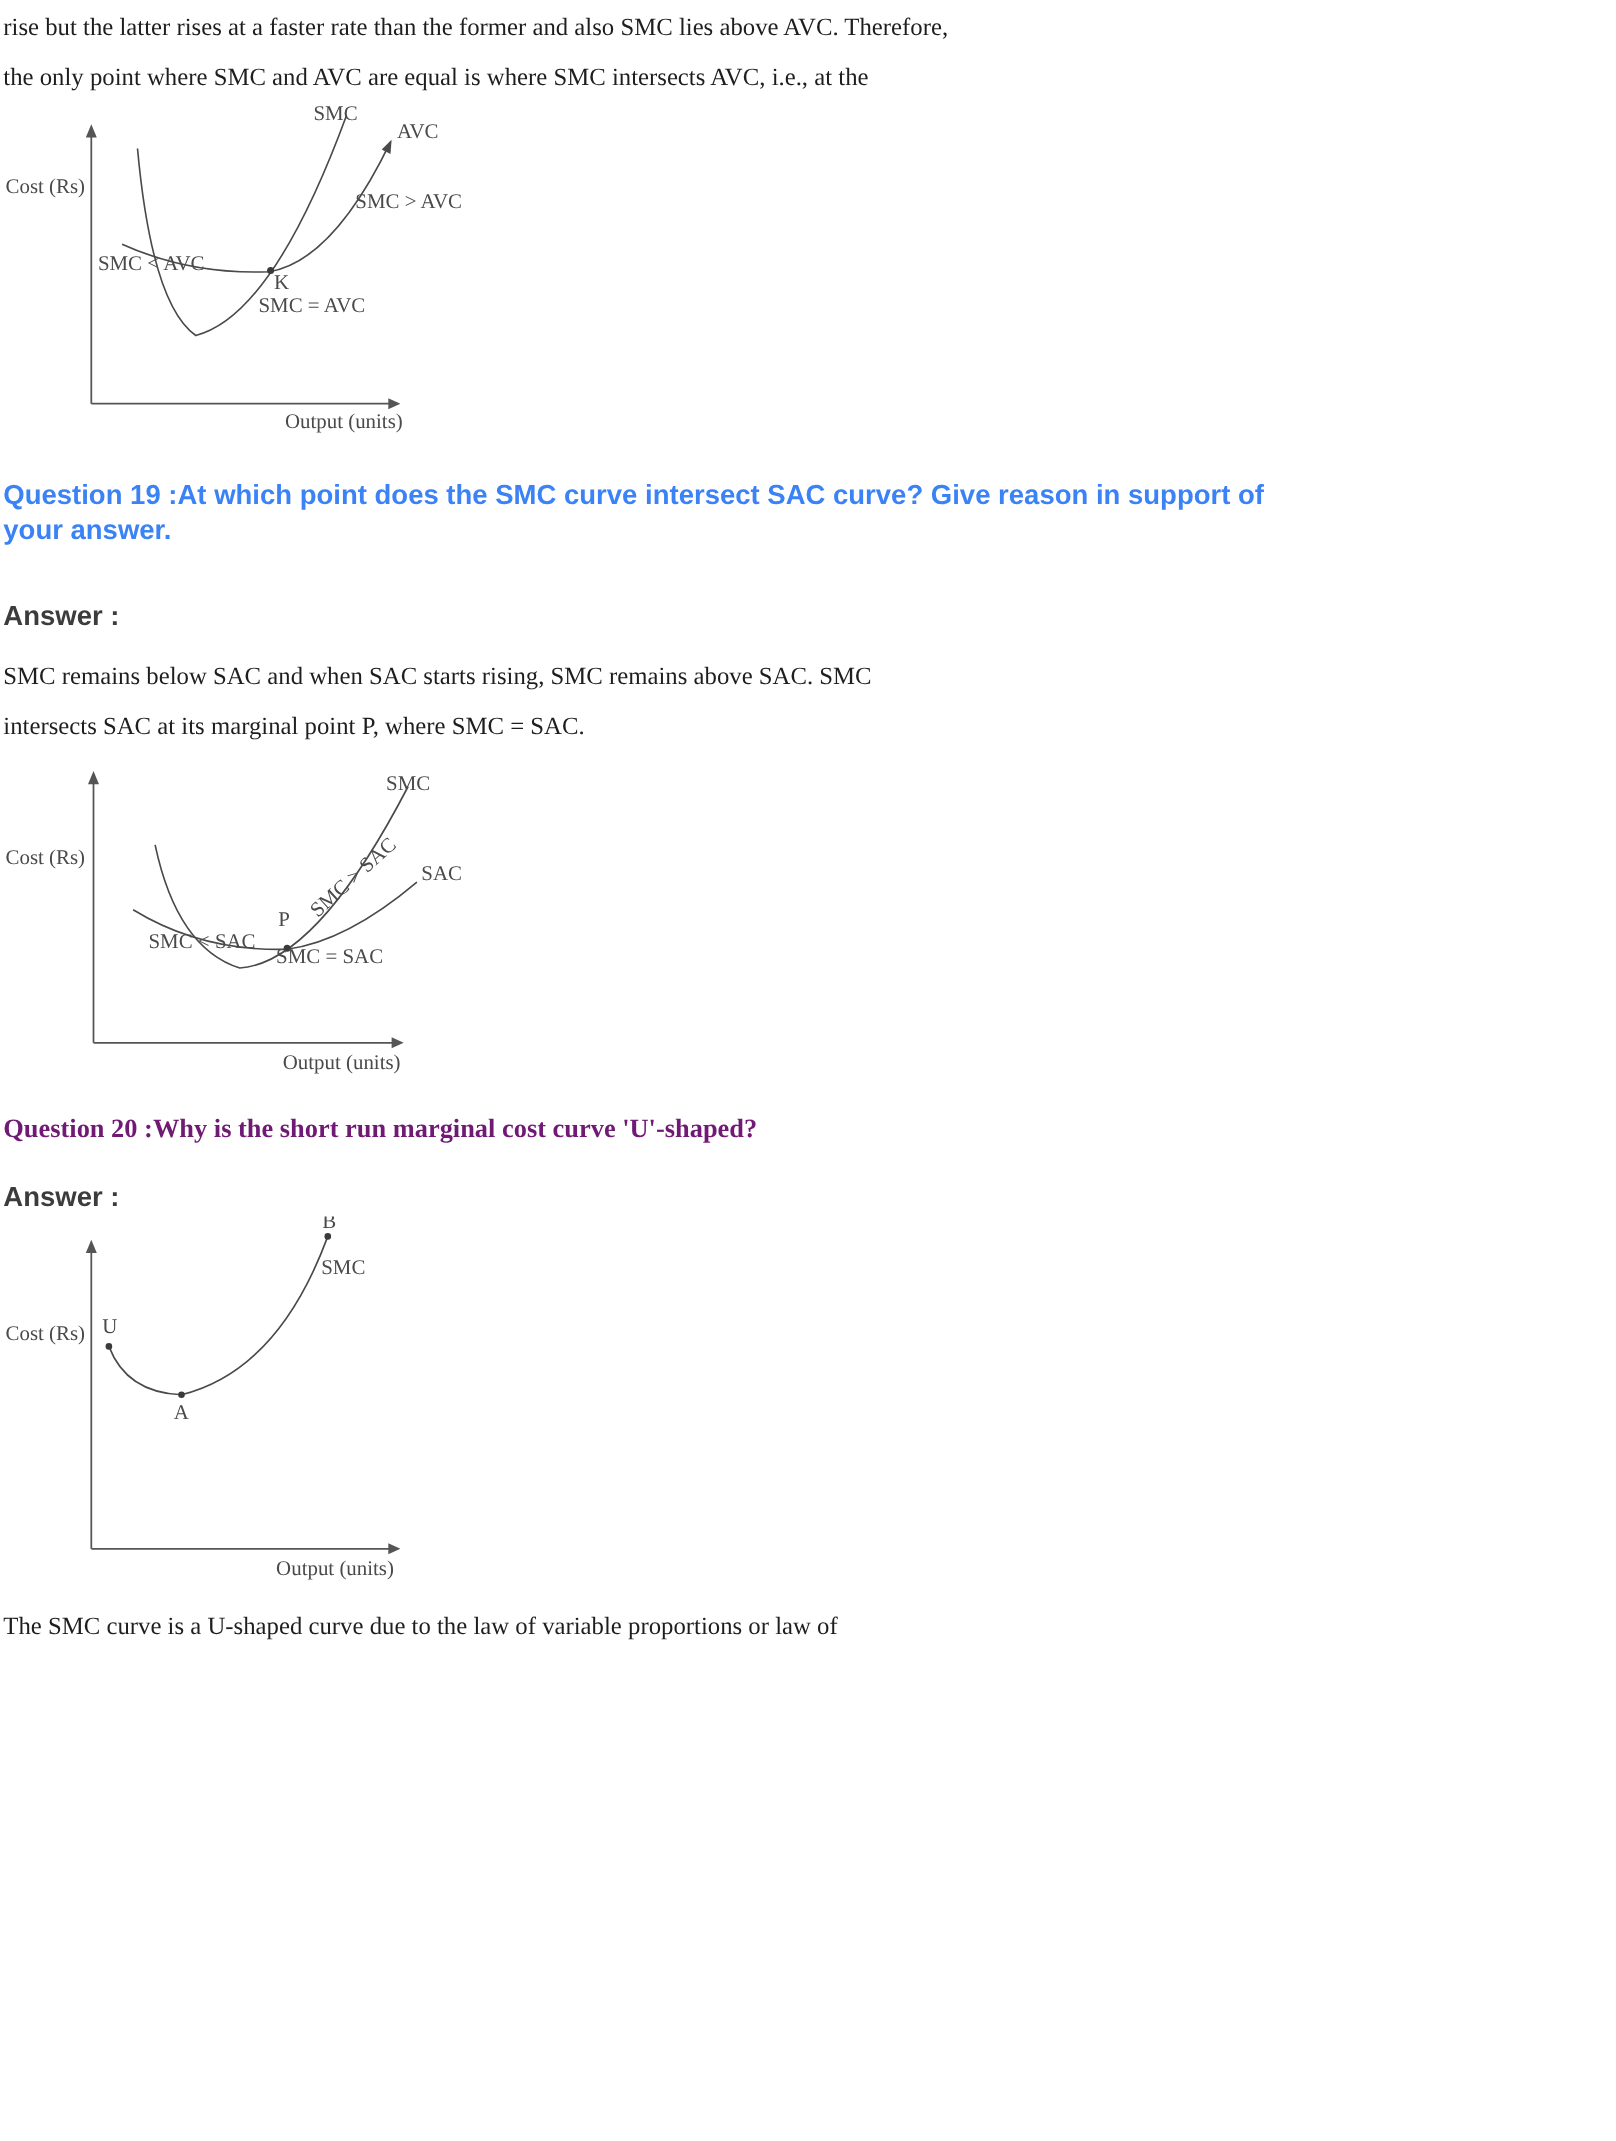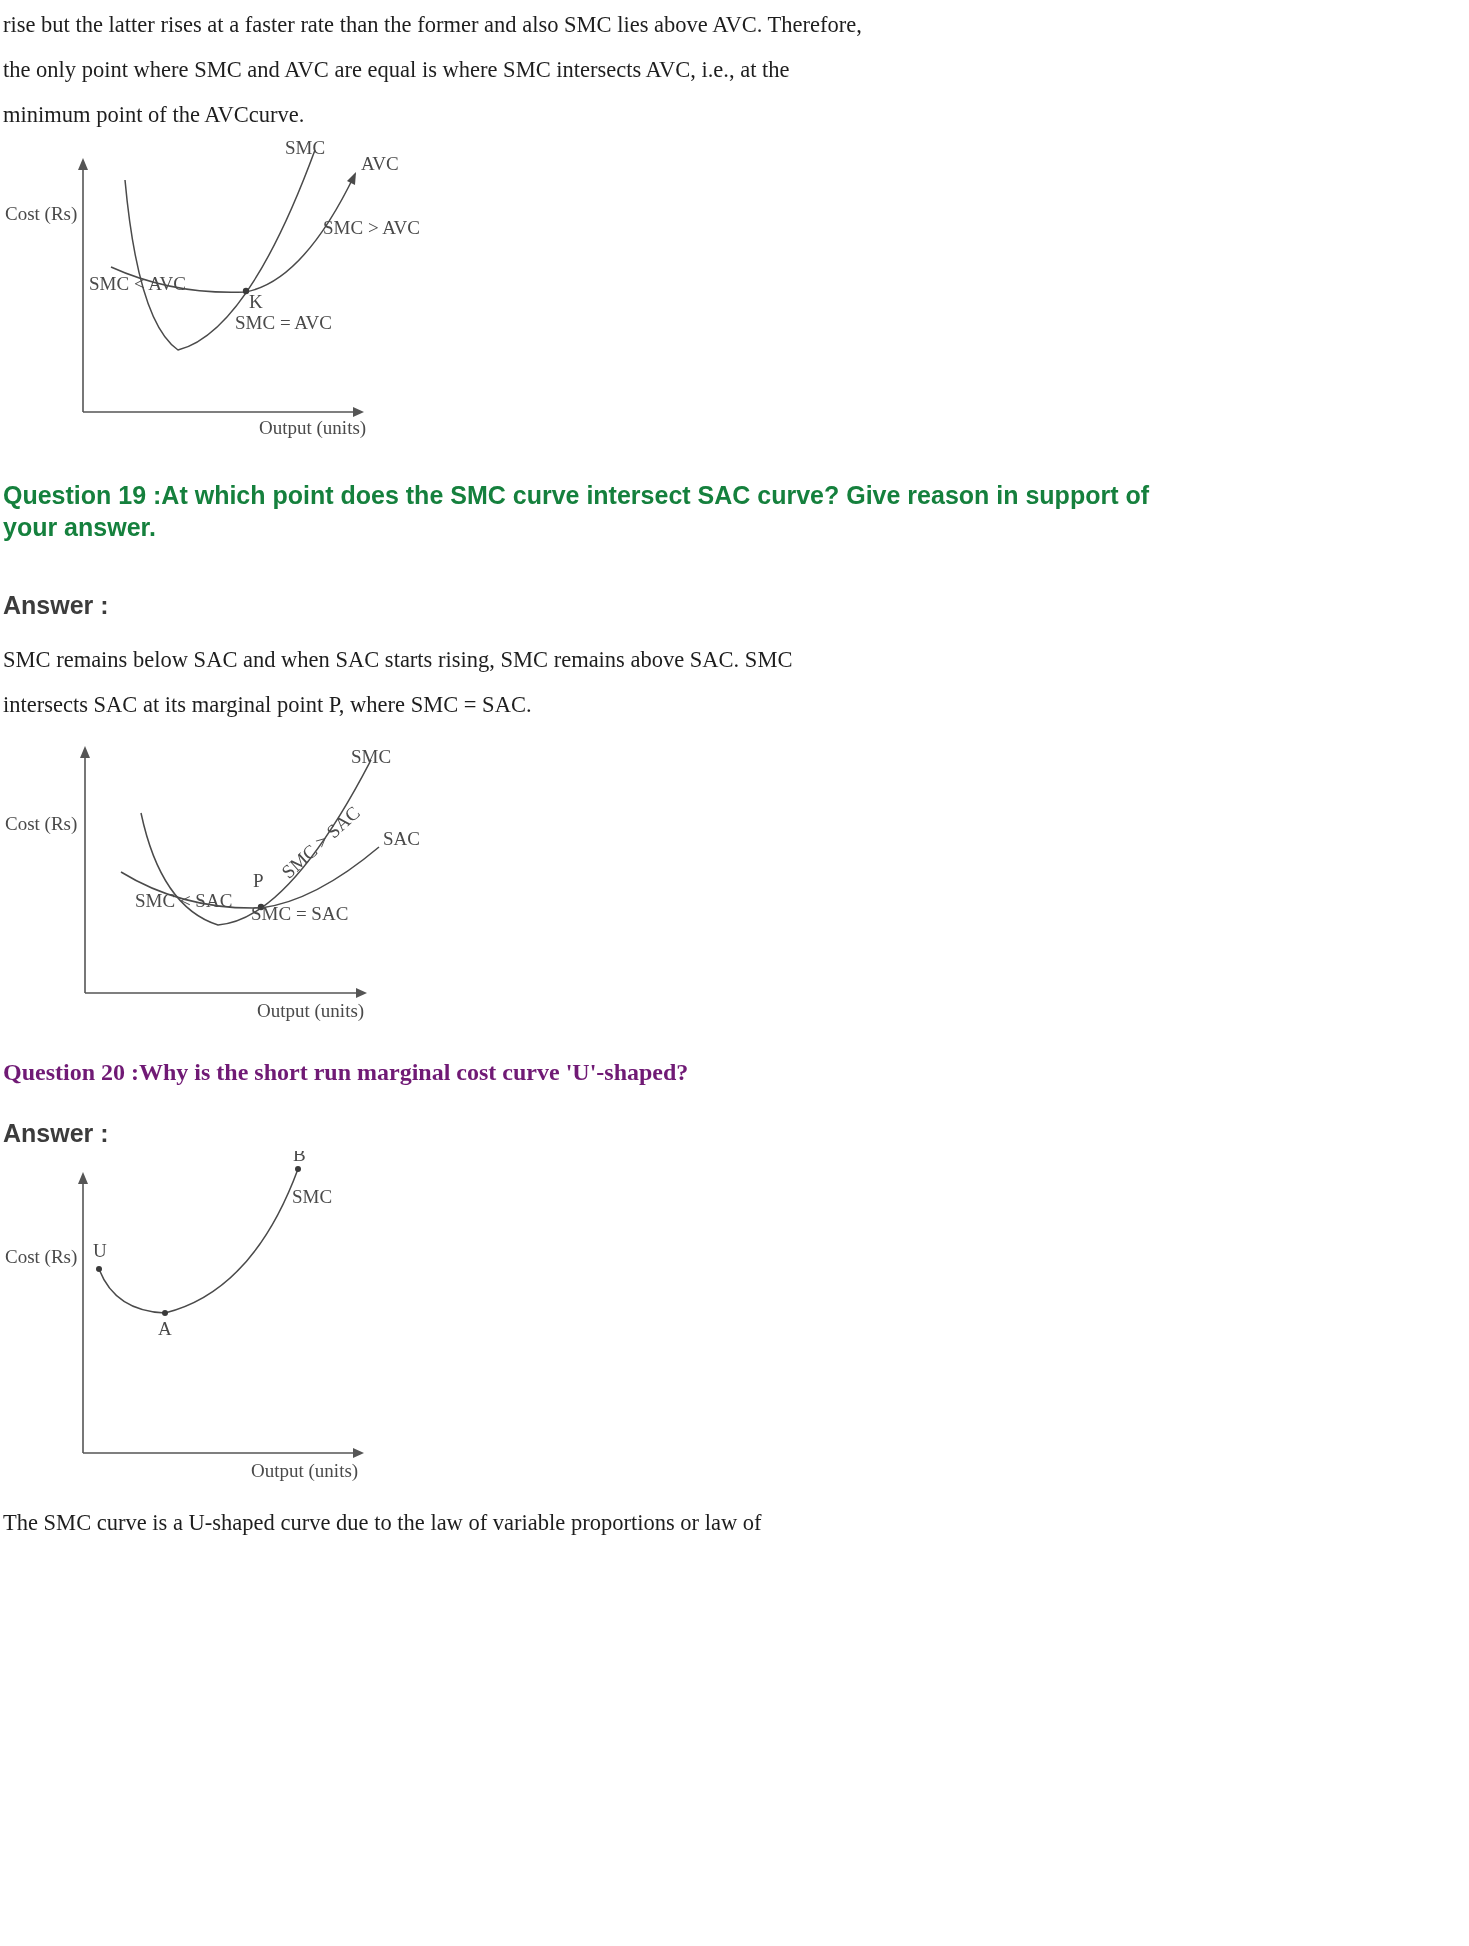--- a/index.html
+++ b/index.html
@@ -22,21 +22,21 @@
     white-space:nowrap;
     color:#1e1e1e;
   }
   .q-heading-sans{
     margin:22px 0 0 0;
     max-width:1200px;
     font-family:"Liberation Sans", sans-serif;
     font-weight:bold;
     font-size:25px;
     line-height:32px;
-    color:#15803d;
+    color:#3b82f6;
   }
   .answer-label{
     margin:46px 0 0 0;
     font-family:"Liberation Sans", sans-serif;
     font-weight:bold;
     font-size:25px;
     line-height:32px;
     color:#3c3c3c;
   }
   .answer-label.second{ margin-top:30px; }
@@ -62,21 +62,20 @@
 </style>
 </head>
 <body>
 
 <div class="page">
   <div class="content">
 
     <div class="para">
       <div class="line">rise but the latter rises at a faster rate than the former and also SMC lies above AVC. Therefore,</div>
       <div class="line">the only point where SMC and AVC are equal is where SMC intersects AVC, i.e., at the</div>
-      <div class="line">minimum point of the AVCcurve.</div>
     </div>
 
     <svg class="figure fig1" width="460" height="325" viewBox="0 0 460 325">
 
       <line x1="80" y1="280" x2="80" y2="35" stroke="#555" stroke-width="1.6"></line>
       <polygon points="80,26 75,38 85,38" fill="#555"></polygon>
       <line x1="80" y1="280" x2="352" y2="280" stroke="#555" stroke-width="1.6"></line>
       <polygon points="361,280 350,275 350,285" fill="#555"></polygon>
 
       <path d="M 122 48 Q 135 190 175 218 Q 245 200 312 18" fill="none" stroke="#4a4a4a" stroke-width="1.5"></path>

